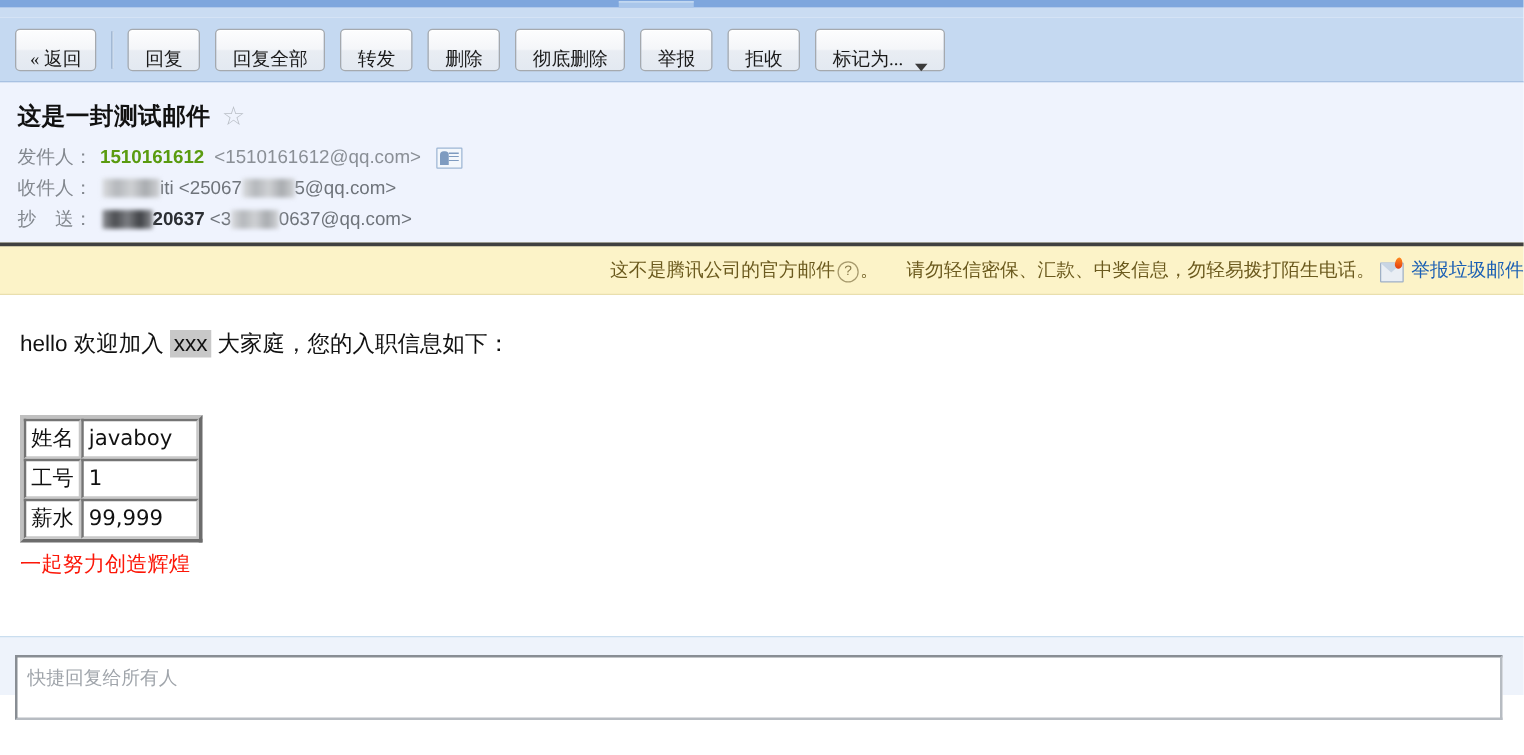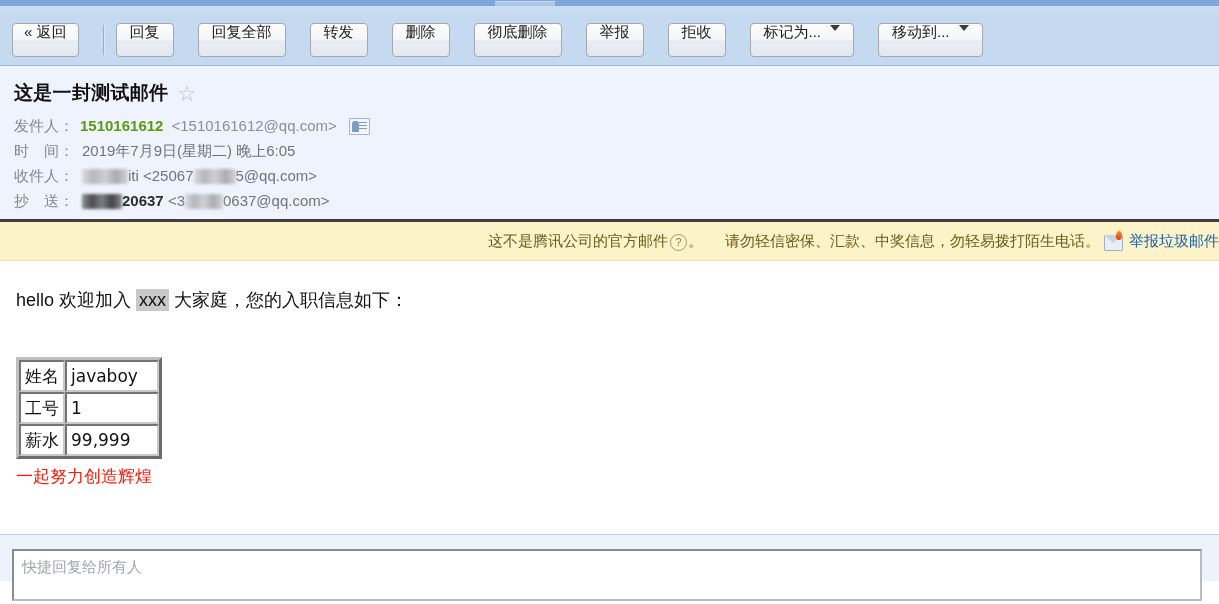--- a/index.html
+++ b/index.html
@@ -45,31 +45,31 @@
     padding: 0 0 0 12px;
     border-bottom: 1px solid #9fb9dd;
   }
   .tb-btn {
     background: linear-gradient(to bottom, #fdfdfe 0%, #f4f6f9 48%, #e9edf3 52%, #e3e9f1 100%);
     border: 1px solid #a5a9ae;
     border-radius: 4px;
     height: 34px;
     box-sizing: border-box;
     display: inline-flex;
-    align-items: flex-start;
+    align-items: flex-end;
     justify-content: center;
     padding: 0 13px;
     font-size: 15px;
     color: #1a1a1a;
-    margin-right: 24px;
+    margin-right: 12px;
     cursor: pointer;
     box-shadow: 0 1px 0 rgba(255,255,255,0.85) inset;
     white-space: nowrap;
     line-height: 1;
-    font-family: Liberation Sans, sans-serif;
+    font-family: Liberation Serif, serif;
   }
   .tb-btn.back { padding: 0 11px; }
   .tb-sep {
     width: 1px;
     height: 30px;
     background: #97aecb;
     margin: 0 11px 0 0;
     border-right: 1px solid #dce8f6;
   }
   .tb-btn .caret {
@@ -333,43 +333,35 @@
   <div class="tb-btn">
     <span>举报</span>
   </div>
   <div class="tb-btn">
     <span>拒收</span>
   </div>
   <div class="tb-btn">
     <span>标记为...</span>
     <span class="caret"></span>
   </div>
-  <div class="tb-btn">
-    <span>移动到...</span>
-    <span class="caret"></span>
-  </div>
 </div>
 
 <div class="mail-header">
   <div class="subject-row">
     <div class="subject">这是一封测试邮件</div>
     <div class="star-icon">☆</div>
   </div>
 
   <div class="meta-row">
     <span class="meta-label">发件人：</span>
     <span class="meta-sender-name">1510161612</span>
     <span class="meta-val">&lt;1510161612@qq.com&gt;</span>
     <span class="contact-icon"></span>
   </div>
 
-  <div class="meta-row">
-    <span class="meta-label">时　间：</span>
-    <span class="meta-val dark">2019年7月9日(星期二) 晚上6:05</span>
-  </div>
 
   <div class="meta-row">
     <span class="meta-label">收件人：</span>
     <span class="meta-val dark" style="margin-left:8px;">
       <span class="redact" style="width:46px;height:15px;"></span><span>iti</span>
       <span>&lt;25067</span><span class="redact" style="width:42px;height:15px;"></span><span>5@qq.com&gt;</span>
     </span>
   </div>
 
   <div class="meta-row">

